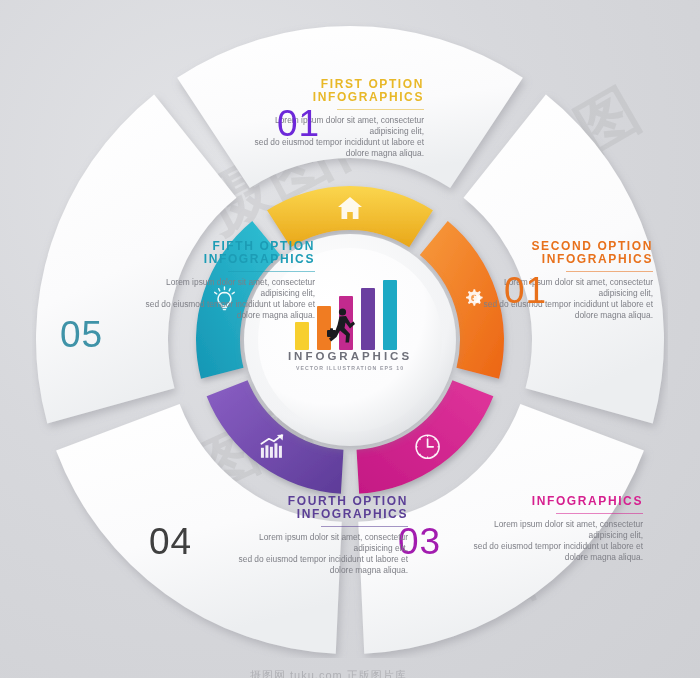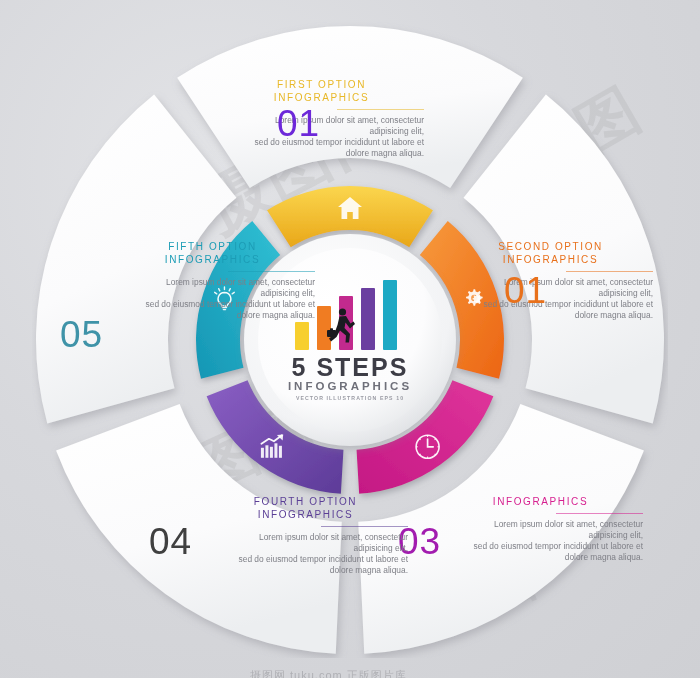--- a/index.html
+++ b/index.html
@@ -29,22 +29,22 @@
     font-size:11px;letter-spacing:1px;white-space:nowrap;
   }
 
   
   #wheel{position:absolute;left:32px;top:22px;width:636px;height:636px;}
   #wheel svg{display:block;width:636px;height:636px;}
 
   
   .block{position:absolute;width:205px;}
   .blk-head{
-    font-size:10px;font-weight:normal;letter-spacing:1.6px;
-    line-height:13px;text-transform:uppercase;text-align:center;
+    font-size:12px;font-weight:bold;letter-spacing:1.6px;
+    line-height:13px;text-transform:uppercase;
   }
   .blk-rule{height:1px;margin:5px 0 5px 0;opacity:.55;}
   .blk-body{
     font-size:8.4px;line-height:11px;color:#7e7f86;
     text-align:right;text-indent:18px;
   }
   .blk-body .p2{text-indent:18px;margin-top:0;}
   .num{
     position:absolute;font-size:37px;line-height:37px;
     letter-spacing:1px;font-weight:400;
@@ -230,21 +230,20 @@
       <div class="bar" style="left: 88px; height: 70px; background: rgb(29, 169, 196);"></div>
       <svg class="runner" viewBox="0 0 34 44">
         <g fill="#1b1b20">
           <circle cx="17.5" cy="6" r="3.6"></circle>
           <path d="M14.5 10.5 L21 10 L25.5 17.5 L28.5 15.5 L30 18 L25 22.5 L20.5 16.5 L19.5 22 L25 28 L24 36.5 L20.5 36.5 L21 29.5 L15 24.5 L11.5 31 L6 35.5 L4 32.5 L9 28.5 L12.5 19 Z"></path>
           <rect x="2" y="24" width="9" height="7" rx="1"></rect>
           <rect x="5" y="22.2" width="3" height="2" rx="0.6"></rect>
         </g>
       </svg>
     </div>
-    <div class="logo-title">5 STEPS</div>
     <div class="logo-sub">INFOGRAPHICS</div>
     <div class="logo-sub2">VECTOR ILLUSTRATION EPS 10</div>
   </div>
 
   <div class="block ta-r" style="left:219px;top:78px;">
     <div class="blk-head" style="color: rgb(232, 184, 40);">
       <div>FIRST OPTION</div>
       <div>INFOGRAPHICS</div>
     </div>
     <div class="blk-rule" style="background:#e8b828;margin-left:118px;"></div>

